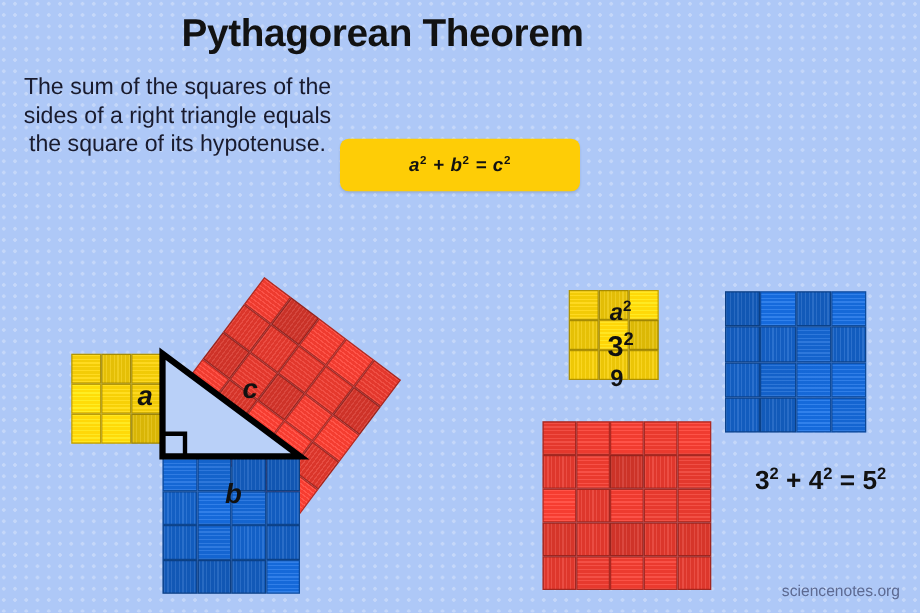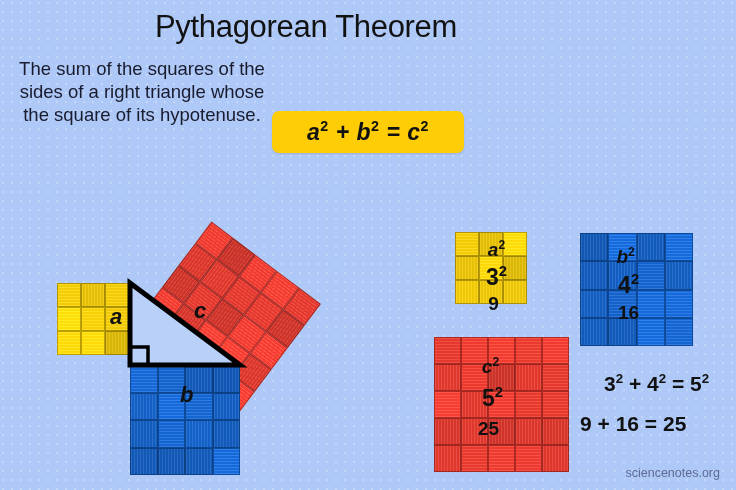--- a/index.html
+++ b/index.html
@@ -26,21 +26,21 @@
   }
 
   
   .title {
     position: absolute;
     top: 9px;
     left: 0;
     width: 612px;
     text-align: center;
     font-size: 31px;
-    font-weight: normal;
+    font-weight: bold;
     color: #121212;
     letter-spacing: -0.3px;
   }
 
   
   .blurb {
     position: absolute;
     text-align: center;
     font-size: 18.5px;
     line-height: 23px;
@@ -57,21 +57,21 @@
     width: 192px;
     height: 42px;
     background: #fecd06;
     border-radius: 7px;
     display: flex;
     align-items: center;
     justify-content: center;
     box-shadow: 0 1px 2px rgba(0,0,0,0.12);
   }
   .formula-badge .eq {
-    font-size: 23px;
+    font-size: 15px;
     font-weight: bold;
     font-style: italic;
     color: #111;
     white-space: nowrap;
     letter-spacing: 0.5px;
   }
   .formula-badge .eq sup { font-style: normal; font-size: 0.62em; }
 
   
   .blockgrid {
@@ -221,21 +221,21 @@
     color: #5d6a92;
   }
 </style>
 </head>
 <body>
 
 <div id="poster">
 
   <div class="title">Pythagorean Theorem</div>
 
-  <div class="blurb blurb-left">The sum of the squares of the sides of a right triangle whose the square of its hypotenuse.</div>
+  <div class="blurb blurb-left">The sum of the squares of the sides of a right triangle equals the square of its hypotenuse.</div>
 
   <div class="formula-badge">
     <span class="eq"><span>a</span><sup>2</sup> <span>+</span> <span>b</span><sup>2</sup> <span>=</span> <span>c</span><sup>2</sup></span>
   </div>
 
   <div id="diagram">
 
     <div class="blockgrid red" id="sq-c">
         <div class="cell" style="--gdir: 0deg; filter: brightness(1.068);"></div>
         <div class="cell" style="--gdir: 90deg; filter: brightness(0.906);"></div>
@@ -331,25 +331,20 @@
       <div class="cell" style="--gdir: 90deg; filter: brightness(0.97);"></div>
       <div class="cell" style="--gdir: 90deg; filter: brightness(0.976);"></div>
       <div class="cell" style="--gdir: 0deg; filter: brightness(1.026);"></div>
       <div class="cell" style="--gdir: 0deg; filter: brightness(1.099);"></div>
       <div class="cell" style="--gdir: 0deg; filter: brightness(1.098);"></div>
       <div class="cell" style="--gdir: 90deg; filter: brightness(0.967);"></div>
       <div class="cell" style="--gdir: 90deg; filter: brightness(0.943);"></div>
       <div class="cell" style="--gdir: 0deg; filter: brightness(1.119);"></div>
       <div class="cell" style="--gdir: 0deg; filter: brightness(1.064);"></div>
     </div>
-  <div class="leg-stack" id="stack-b">
-    <span class="l1"><span>b</span><sup>2</sup></span>
-    <span class="l2"><span>4</span><sup>2</sup></span>
-    <span class="l3">16</span>
-  </div>
 
   <div class="blockgrid red" id="leg-c">
       <div class="cell" style="--gdir: 0deg; filter: brightness(1.025);"></div>
       <div class="cell" style="--gdir: 0deg; filter: brightness(1.063);"></div>
       <div class="cell" style="--gdir: 0deg; filter: brightness(1.084);"></div>
       <div class="cell" style="--gdir: 0deg; filter: brightness(1.05);"></div>
       <div class="cell" style="--gdir: 0deg; filter: brightness(1.08);"></div>
       <div class="cell" style="--gdir: 90deg; filter: brightness(0.999);"></div>
       <div class="cell" style="--gdir: 0deg; filter: brightness(1.055);"></div>
       <div class="cell" style="--gdir: 90deg; filter: brightness(0.92);"></div>
@@ -364,25 +359,19 @@
       <div class="cell" style="--gdir: 90deg; filter: brightness(1.001);"></div>
       <div class="cell" style="--gdir: 90deg; filter: brightness(0.934);"></div>
       <div class="cell" style="--gdir: 90deg; filter: brightness(0.988);"></div>
       <div class="cell" style="--gdir: 90deg; filter: brightness(0.962);"></div>
       <div class="cell" style="--gdir: 90deg; filter: brightness(1);"></div>
       <div class="cell" style="--gdir: 0deg; filter: brightness(1.04);"></div>
       <div class="cell" style="--gdir: 0deg; filter: brightness(1.064);"></div>
       <div class="cell" style="--gdir: 0deg; filter: brightness(1.057);"></div>
       <div class="cell" style="--gdir: 90deg; filter: brightness(0.996);"></div>
     </div>
-  <div class="leg-stack" id="stack-c">
-    <span class="l1"><span>c</span><sup>2</sup></span>
-    <span class="l2"><span>5</span><sup>2</sup></span>
-    <span class="l3">25</span>
-  </div>
 
   <div class="eq-line" id="eq-sq"><span>3</span><sup>2</sup> <span>+</span> <span>4</span><sup>2</sup> <span>=</span> <span>5</span><sup>2</sup></div>
 
-  <div class="eq-line" id="eq-num"><span>9</span> <span>+</span> <span>16</span> <span>=</span> <span>25</span></div>
 
   <div class="watermark">sciencenotes.org</div>
 
 </div>
 
 </body></html>

